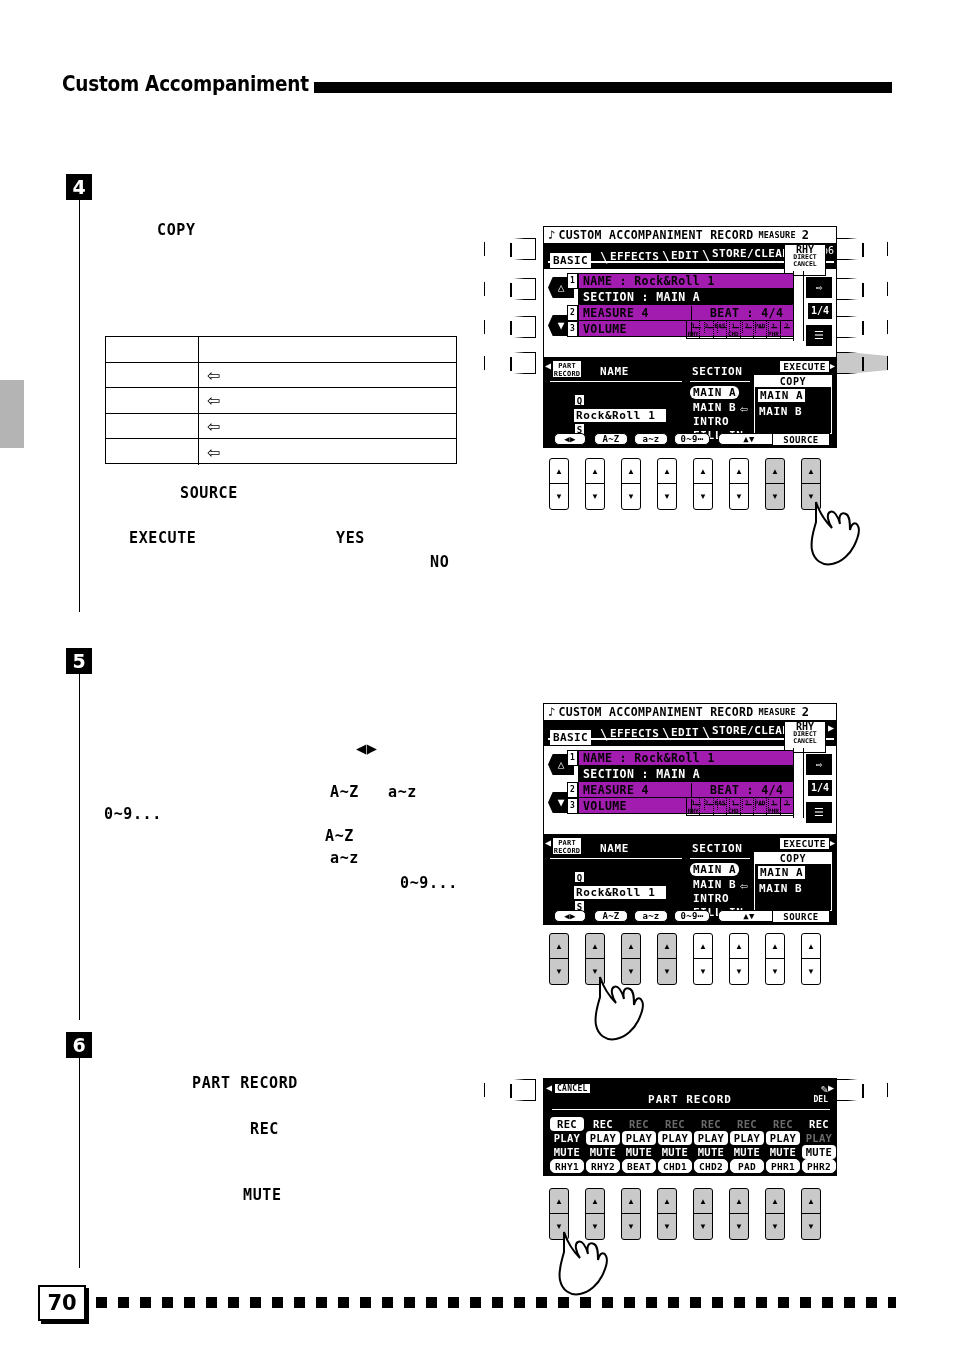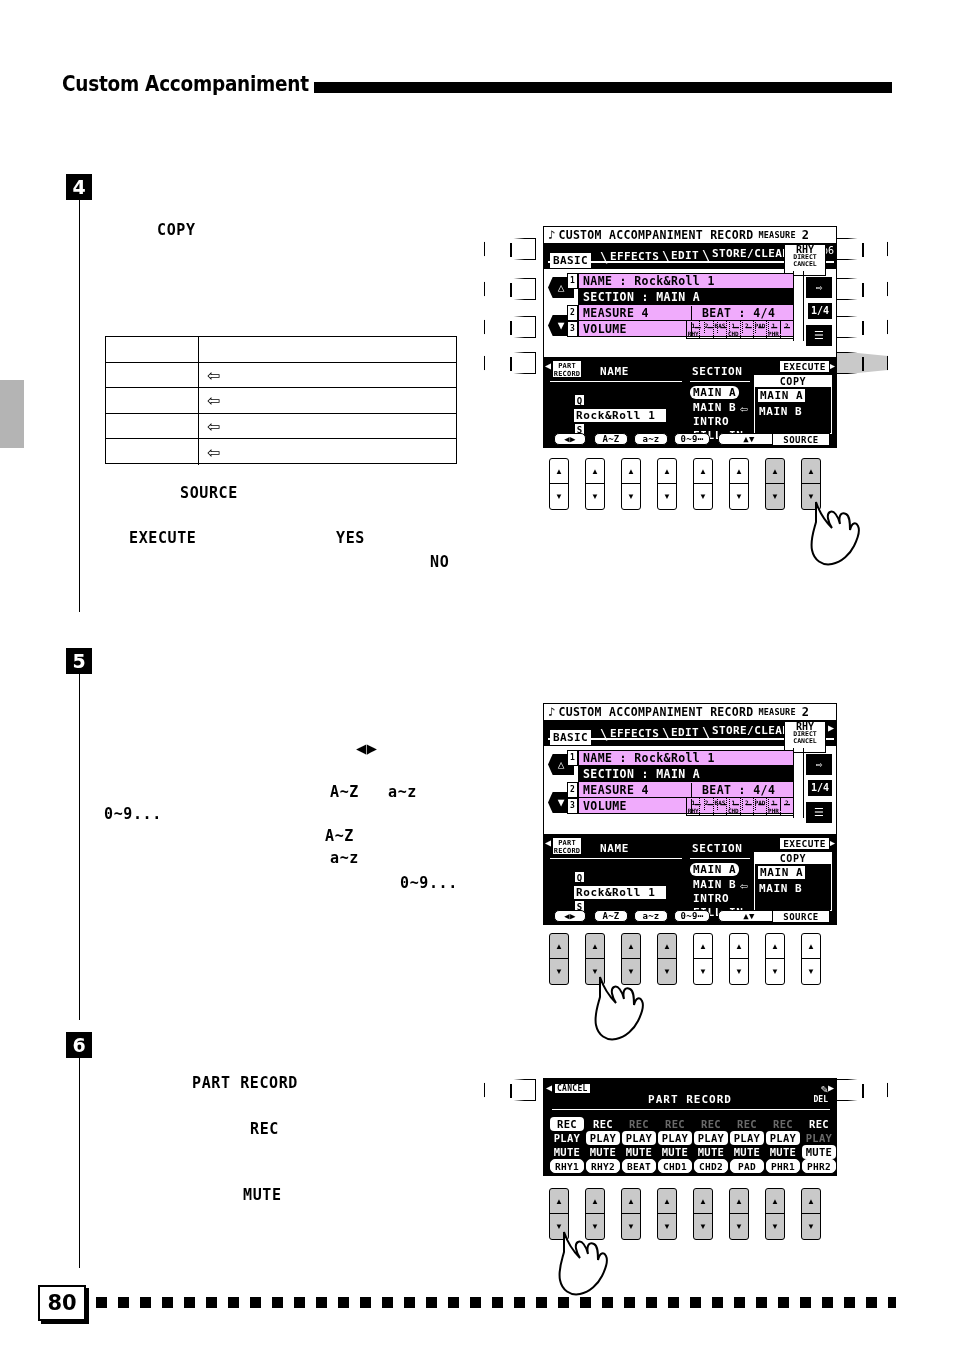--- a/index.html
+++ b/index.html
@@ -89,34 +89,34 @@
     background:#fff; border:1.4px solid #000; font-size:6.5px; font-weight:bold;
     line-height:7.6px; text-align:center; padding-top:1px;
   }
   .rhy-badge .big { font-size:10px; }
 
   
   .lcd-list { position:absolute; left:34px; top:46px; width:216px; }
   .lrow {
     height:16px; border:1.3px solid #000; border-top:none;
     display:flex; align-items:center; font-size:11.5px; font-weight:bold;
-    padding-left:4px; letter-spacing:0.4px; background:#f0abfc;
+    padding-left:4px; letter-spacing:0.4px; background:#a21caf;
   }
   .lrow.first { border-top:1.3px solid #000; }
   .lrow.inv { background:#000; color:#fff; }
   .lnum {
     position:absolute; left:-11px; width:11px; height:16px; background:#fff;
     border:1.3px solid #000; font-size:8px; font-weight:bold; text-align:center;
     line-height:14px;
   }
   .lrow-wrap { position:relative; }
 
   .beat-split { display:flex; width:100%; }
   .beat-split .bl { width:108px; }
-  .beat-split .br { flex:1; border-left:1.3px solid #000; padding-left:10px; }
+  .beat-split .br { flex:1; border-left:1.3px solid #000; padding-left:18px; }
 
   
   .vol-meter { display:flex; width:100%; }
   .vol-cell { flex:1; border-left:1px dotted #000; text-align:center; font-size:10px; }
   .vol-cell:first-child { border-left:none; }
   .vol-legend {
     position:absolute; left:142px; top:94px; width:108px; height:18px;
     border:1.2px solid #000; border-top:none; display:flex; font-size:6px; font-weight:bold;
   }
   .vl { flex:1; text-align:center; border-left:1px dotted #000; line-height:8px; padding-top:1px; }
@@ -740,14 +740,14 @@
     <div class="half dn">▼</div>
   </div>
 <div class="updown grey" style="left:801px; top:1188px;">
     <div class="half up">▲</div>
     <div class="half dn">▼</div>
   </div>
 <svg class="hand" style="left:554px; top:1222px;" viewBox="0 0 70 84">
   <path d="M10 10 C14 22 20 30 26 36 C22 30 20 22 24 20 C28 18 32 24 34 32 C32 22 36 20 40 22 C44 24 44 32 44 38 C46 30 50 30 52 34 C54 38 52 46 48 54 C44 62 36 70 26 72 C16 74 8 68 6 58 C4 48 8 38 10 30 Z" fill="#fff" stroke="#000" stroke-width="2"></path>
 </svg>
 
-<div id="footer-pageno">80</div>
+<div id="footer-pageno">70</div>
 <div id="footer-dots"></div>
 
 </body></html>

